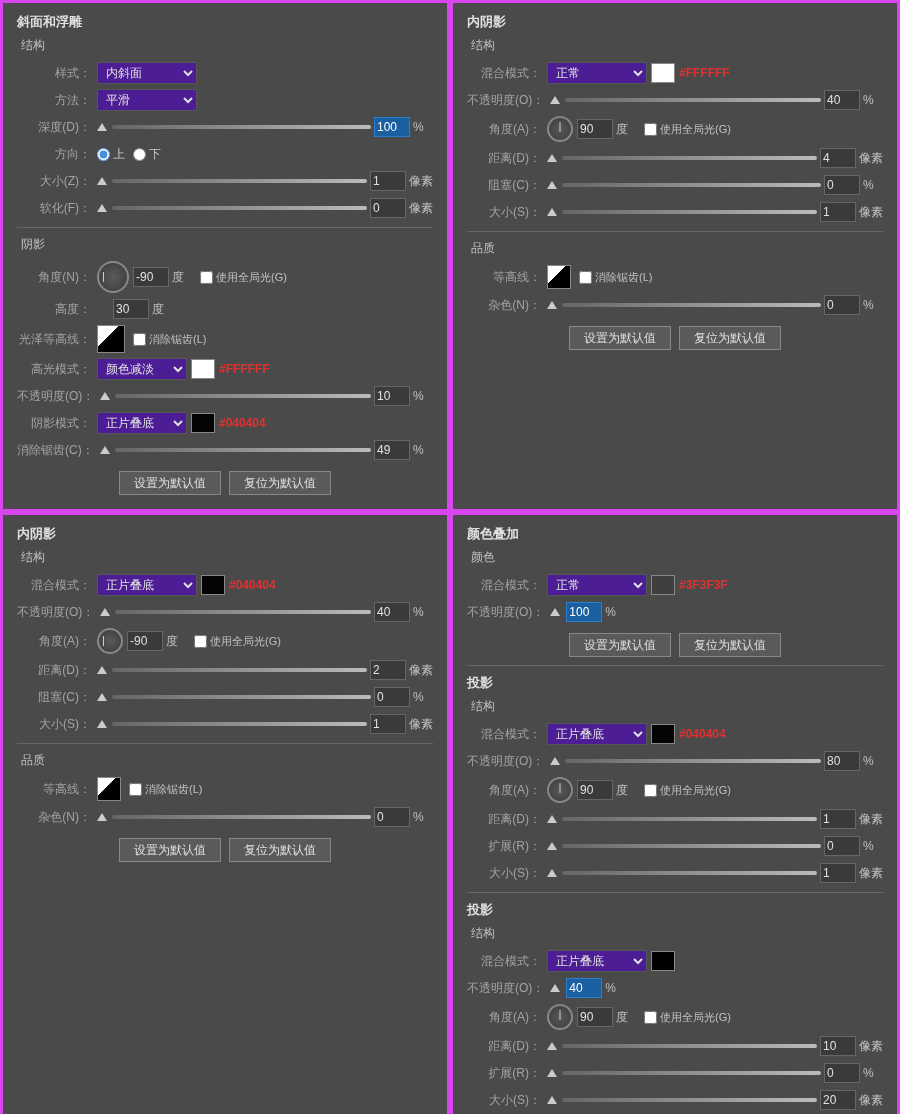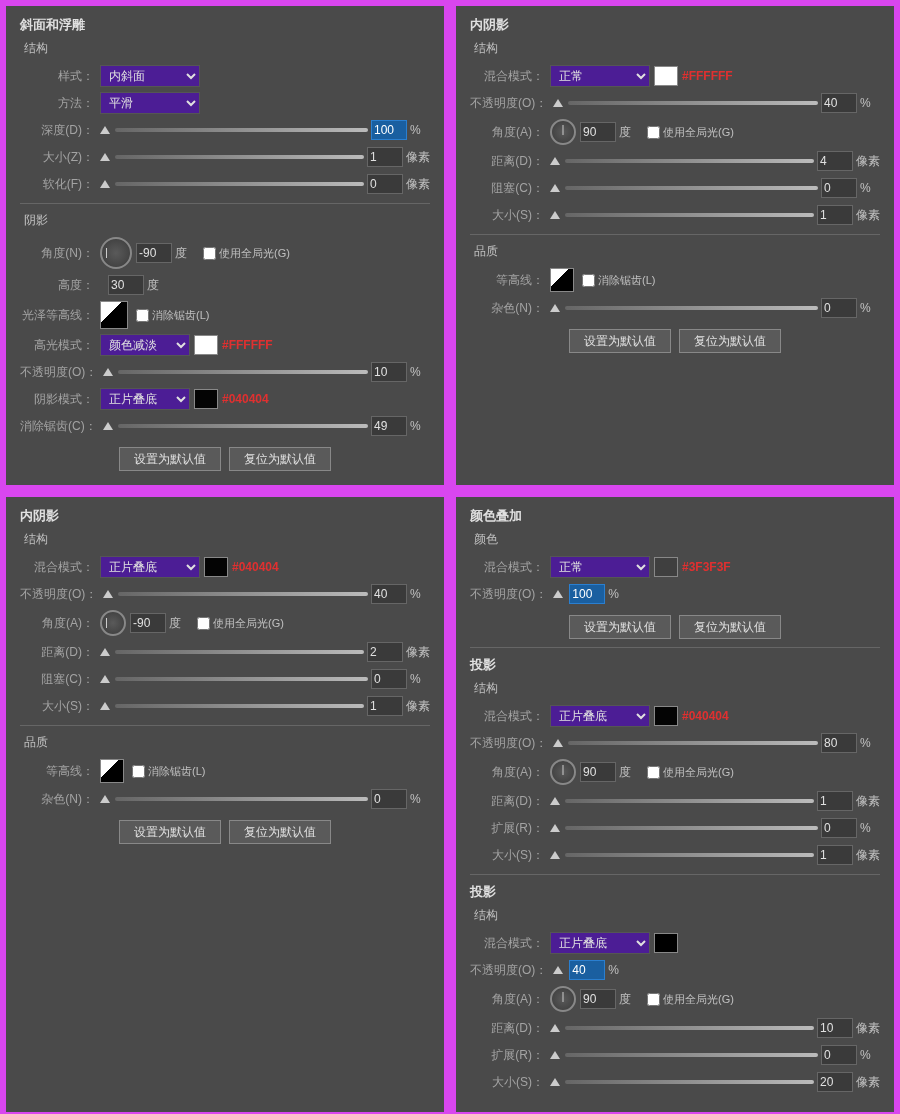--- a/index.html
+++ b/index.html
@@ -14,21 +14,21 @@
 
     .main-grid {
       display: grid;
       grid-template-columns: 1fr 1fr;
       grid-template-rows: auto auto auto;
       gap: 0;
     }
 
     .panel {
       background: #4a4a4a;
-      border: 6px solid #d946ef;
+      border: 3px solid #d946ef;
       padding: 10px 14px 14px 14px;
     }
 
     .panel-title {
       font-size: 13px;
       font-weight: bold;
       color: #e0e0e0;
       margin-bottom: 6px;
     }
 
@@ -278,20 +278,33 @@
     <div class="form-row">
       <span class="form-label">深度(D)：</span>
       <div class="slider-container">
         <div class="slider-triangle"></div>
         <div class="full-width-slider"></div>
         <input class="value-box value-box-blue" type="text" value="100" style="">
         <span class="unit-label">%</span>
       </div>
     </div>
 
+    <div class="form-row">
+      <span class="form-label">方向：</span>
+      <div class="radio-group">
+        <label class="radio-item">
+          <input type="radio" name="direction" checked="" style="">
+          <span>上</span>
+        </label>
+        <label class="radio-item">
+          <input type="radio" name="direction" style="">
+          <span>下</span>
+        </label>
+      </div>
+    </div>
 
     <div class="form-row">
       <span class="form-label">大小(Z)：</span>
       <div class="slider-container">
         <div class="slider-triangle"></div>
         <div class="full-width-slider"></div>
         <input class="value-box" type="text" value="1" style="">
         <span class="unit-label">像素</span>
       </div>
     </div>
@@ -317,21 +330,21 @@
       <input class="value-box" type="text" value="-90" style="margin-left: 4px;">
       <span class="unit-label">度</span>
       <label style="display:flex;align-items:center;gap:3px;margin-left:8px;">
         <input type="checkbox" style="">
         <span style="font-size:11px;color:#c0c0c0;">使用全局光(G)</span>
       </label>
     </div>
 
     <div class="form-row">
       <span class="form-label">高度：</span>
-      <input class="value-box" type="text" value="30" style="margin-left: 8px;">
+      <input class="value-box" type="text" value="30" style="margin-left: 16px;">
       <span class="unit-label">度</span>
     </div>
 
     <div class="form-row">
       <span class="form-label">光泽等高线：</span>
       <div class="gloss-preview"></div>
       <label style="display:flex;align-items:center;gap:3px;margin-left:8px;">
         <input type="checkbox" style="">
         <span style="font-size:11px;color:#c0c0c0;">消除锯齿(L)</span>
       </label>

